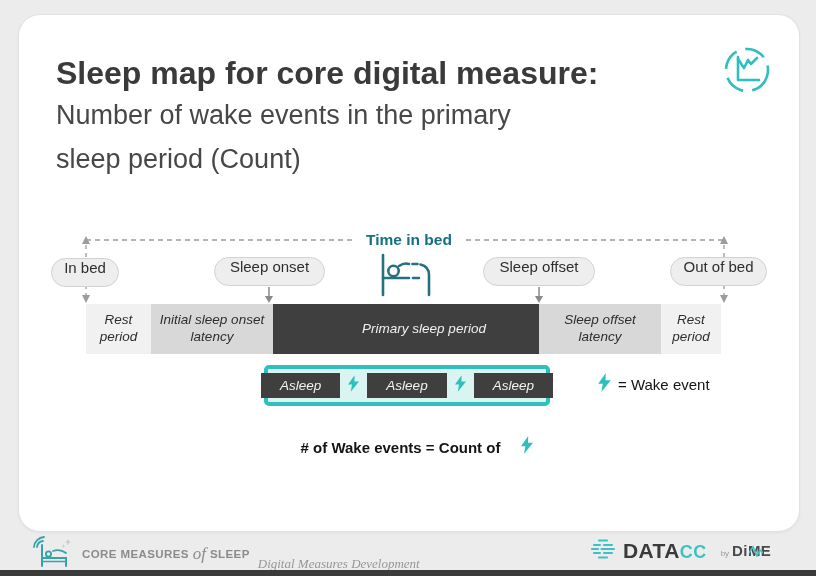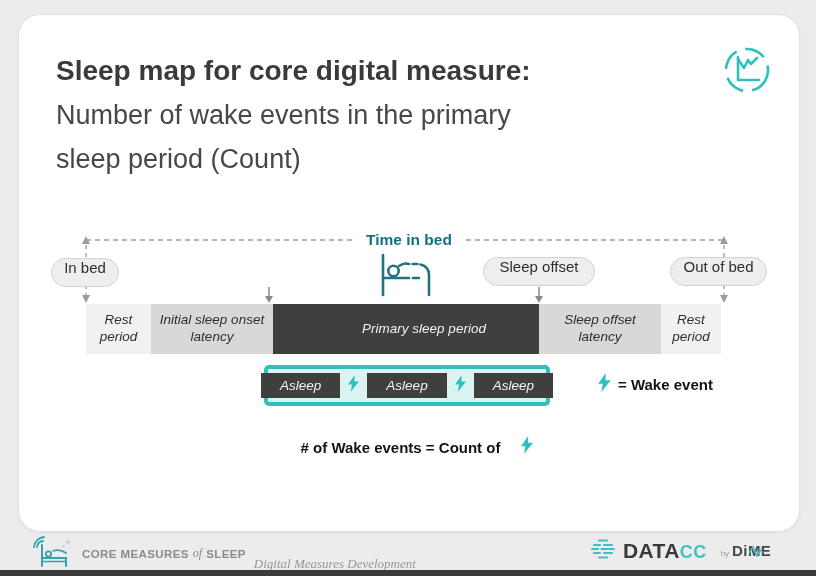--- a/index.html
+++ b/index.html
@@ -2,21 +2,21 @@
 <html><head>
 <meta charset="utf-8">
 <style>
   html,body{margin:0;padding:0;background:#ececec;}
   .page{position:relative;width:816px;height:576px;background:#ececec;
         font-family:"Liberation Sans",sans-serif;overflow:hidden;}
   .card{position:absolute;left:18px;top:14px;width:780px;height:516px;background:#ffffff;
         border:1px solid #e2e2e2;border-radius:22px;box-shadow:0 1px 3px rgba(0,0,0,.05);}
 
   
-  .title-bold{position:absolute;left:37px;top:40px;font-size:28px;font-weight:700;color:#3a3a3a;}
+  .title-bold{position:absolute;left:37px;top:40px;font-size:32px;font-weight:700;color:#3a3a3a;}
   .title-light{position:absolute;left:37px;font-size:27px;font-weight:400;color:#474747;}
   .sub1{top:85px;} .sub2{top:129px;}
   .chart-badge{position:absolute;left:700px;top:27px;width:56px;height:56px;}
 
   
   .diagram-svg{position:absolute;left:0;top:0;width:780px;height:516px;}
   .tib-label{position:absolute;left:335px;top:216px;width:110px;text-align:center;
              font-size:15.5px;font-weight:700;color:#15707f;background:#fff;}
   .pill{position:absolute;height:29px;box-sizing:border-box;display:flex;justify-content:center;
         background:#eeeeee;border:1px solid #d2d2d2;border-radius:15px;font-size:15px;color:#2e2e2e;}
@@ -35,31 +35,31 @@
   .seg1{width:65px;} .seg2{width:122px;} .seg3{width:266px;padding-left:40px;} .seg4{width:122px;} .seg5{width:60px;}
 
   .sleep-box{position:absolute;left:245px;top:350px;width:286px;height:41px;box-sizing:border-box;
              border:4px solid #2fbfbf;border-radius:5px;background:#d9f4f1;
              display:flex;align-items:center;justify-content:center;gap:8px;}
   .asleep{background:#3f3f3f;color:#f2f2f2;font-style:italic;font-size:13.5px;
           padding:4px 19px;line-height:17px;}
   .bolt{display:inline-block;}
 
   .legend{position:absolute;left:579px;top:358px;display:flex;align-items:center;gap:7px;}
-  .legend-text{font-size:15px;font-weight:700;color:#141414;}
+  .legend-text{font-size:15px;font-weight:400;color:#141414;}
 
   .formula{position:absolute;left:0;top:421px;width:780px;display:flex;align-items:center;
            justify-content:center;gap:21px;padding-left:16px;box-sizing:border-box;}
   .formula-text{font-size:15px;font-weight:700;color:#141414;}
 
   
   .footer-left{position:absolute;left:32px;top:535px;display:flex;align-items:center;gap:10px;}
   .brand-line{display:flex;align-items:center;gap:4px;white-space:nowrap;}
   .brand-caps{font-size:11.5px;font-weight:700;letter-spacing:.4px;color:#8b8b8b;}
-  .brand-of{font-family:"Liberation Serif",serif;font-style:italic;font-size:12px;color:#8b8b8b;}
+  .brand-of{font-family:"Liberation Serif",serif;font-style:italic;font-size:17px;color:#8b8b8b;}
   .brand-italic{font-family:"Liberation Serif",serif;font-style:italic;font-size:13px;color:#979797;margin-left:4px;margin-top:21px;}
 
   .footer-right{position:absolute;left:590px;top:538px;display:flex;align-items:center;}
   .datacc-text{margin-left:7px;display:flex;align-items:baseline;}
   .datacc-data{font-size:21px;font-weight:700;color:#3a3a3a;letter-spacing:.4px;}
   .datacc-cc{font-size:18px;font-weight:700;color:#3fc1c4;letter-spacing:.4px;text-transform:uppercase;}
   .byline{margin-left:14px;display:flex;align-items:baseline;gap:3px;}
   .by-text{font-size:8px;color:#9a9a9a;}
   .dime-wrap{position:relative;}
   .dime-text{font-size:15px;font-weight:700;color:#4a4a4a;letter-spacing:.4px;}
@@ -102,20 +102,23 @@
       <polygon points="250,288 246,281 254,281" fill="#8a8a8a"></polygon>
 
       <line x1="520" y1="272" x2="520" y2="282" stroke="#8a8a8a" stroke-width="1.5"></line>
       <polygon points="520,288 516,281 524,281" fill="#8a8a8a"></polygon>
     </svg>
 
     <div class="tib-label">Time in bed</div>
 
     <div class="pill pill-inbed">
       <span>In bed</span>
+    </div>
+    <div class="pill pill-onset">
+      <span>Sleep onset</span>
     </div>
     <div class="pill pill-offset">
       <span>Sleep offset</span>
     </div>
     <div class="pill pill-outbed">
       <span>Out of bed</span>
     </div>
 
     <span class="bed-mid">
       <svg width="62" height="48" viewBox="0 0 62 48" fill="none" stroke="#26717f" stroke-width="2.6" stroke-linecap="round">

